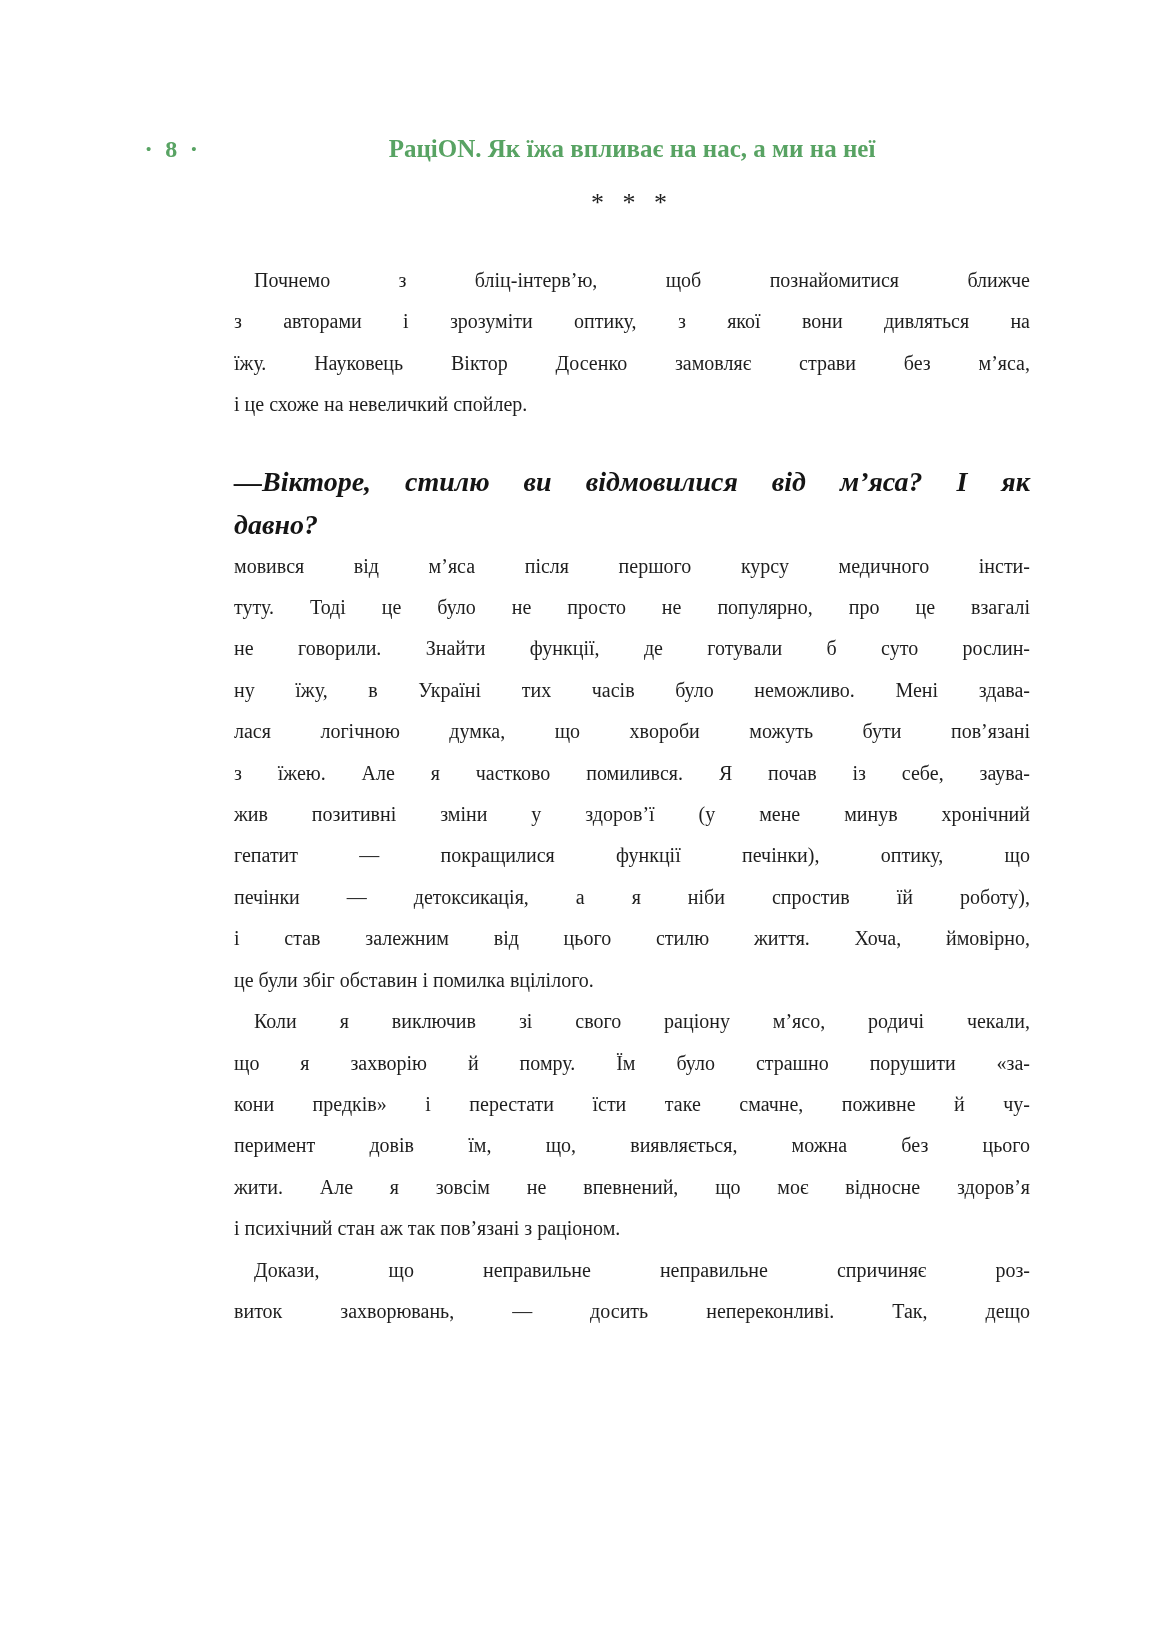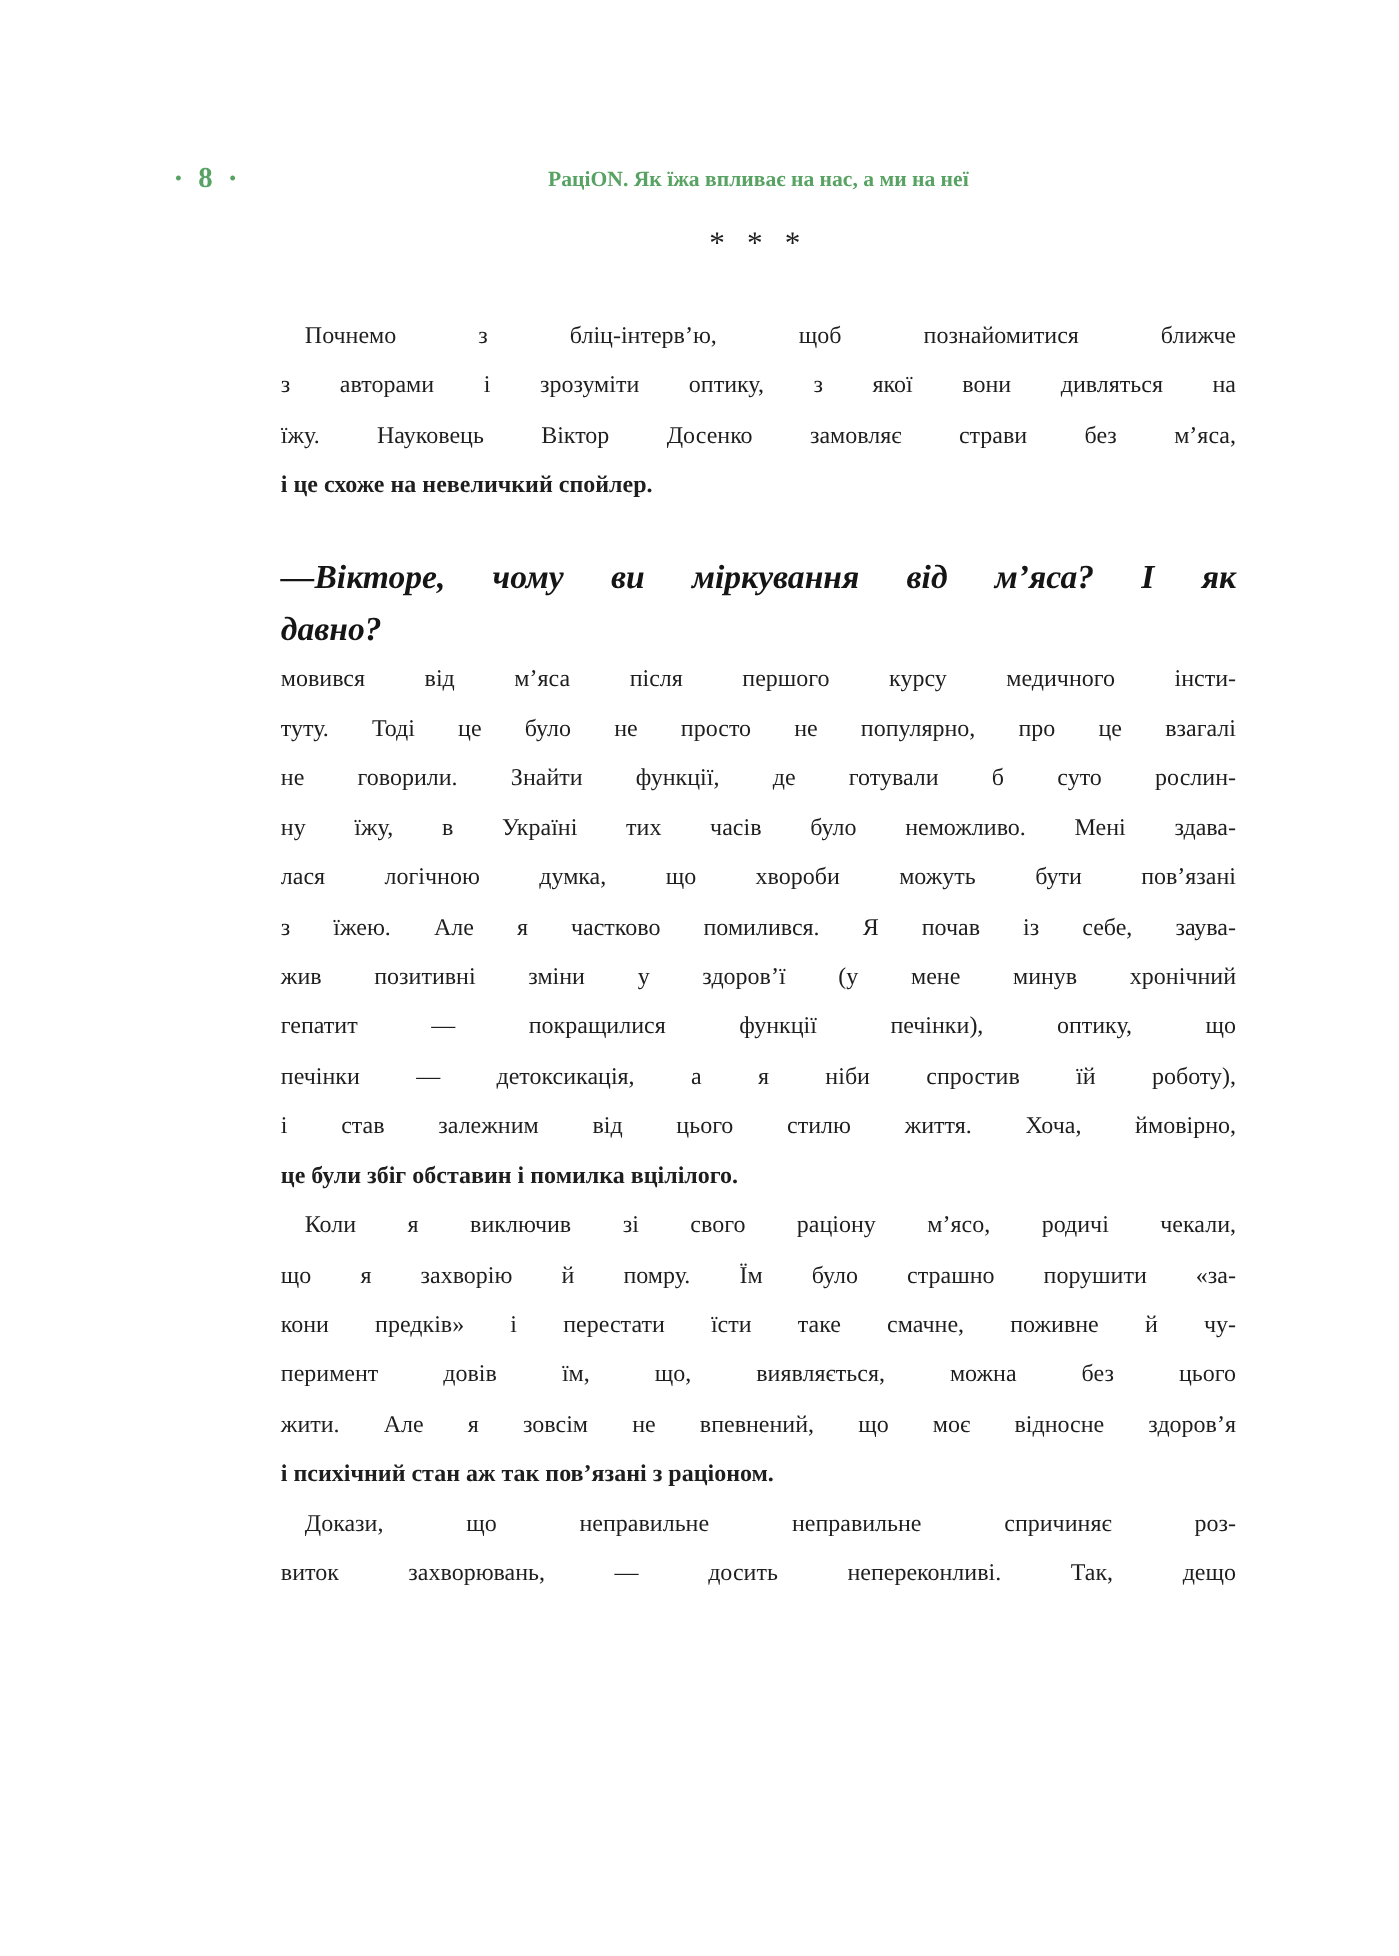--- a/index.html
+++ b/index.html
@@ -17,32 +17,32 @@
     position: absolute; left: 146px; top: 0;
     display: flex; align-items: center; gap: 14px;
     color: var(--accent-green, #58a363);
     font-weight: bold; font-size: 24px; line-height: 28px;
   }
   .page-num .bullet { font-size: 15px; line-height: 28px; }
   .run-title {
     position: absolute; left: 234px; top: 0; width: 796px;
     text-align: center;
     color: var(--accent-green, #58a363);
-    font-weight: bold; font-size: 18px; line-height: 28px;
+    font-weight: bold; font-size: 25px; line-height: 28px;
   }
   .separator {
     position: absolute; top: 188px; left: 234px; width: 796px;
     text-align: center;
     font-size: 26px; letter-spacing: 6px; line-height: 30px;
     color: #1e1e1e;
   }
   .text-block { position: absolute; top: 260px; left: 234px; width: 796px; }
   .para { font-size: 20px; line-height: 41.4px; }
   .para .line { text-align: justify; text-align-last: justify; }
-  .para .line.last { text-align-last: left; font-weight: bold; }
+  .para .line.last { text-align-last: left; }
   .para .line.first { text-indent: 20px; }
   .para.heading {
     font-weight: bold; font-style: italic;
     font-size: 28px; line-height: 43px;
     margin-top: 34px;
     color: #151515;
   }
 </style>
 </head>
 <body>
@@ -60,21 +60,21 @@
   <div class="separator">* * *</div>
 
   <main class="text-block">
       <div class="para body">
         <div class="line first">Почнемо з бліц-інтерв’ю, щоб познайомитися ближче</div>
         <div class="line">з авторами і зрозуміти оптику, з якої вони дивляться на</div>
         <div class="line">їжу. Науковець Віктор Досенко замовляє страви без м’яса,</div>
         <div class="line last">і це схоже на невеличкий спойлер.</div>
       </div>
       <div class="para heading">
-        <div class="line">—Вікторе, чому ви міркування від м’яса? І як</div>
+        <div class="line">—Вікторе, стилю ви відмовилися від м’яса? І як</div>
         <div class="line last">давно?</div>
       </div>
       <div class="para body">
         <div class="line">мовився від м’яса після першого курсу медичного інсти-</div>
         <div class="line">туту. Тоді це було не просто не популярно, про це взагалі</div>
         <div class="line">не говорили. Знайти функції, де готували б суто рослин-</div>
         <div class="line">ну їжу, в Україні тих часів було неможливо. Мені здава-</div>
         <div class="line">лася логічною думка, що хвороби можуть бути пов’язані</div>
         <div class="line">з їжею. Але я частково помилився. Я почав із себе, заува-</div>
         <div class="line">жив позитивні зміни у здоров’ї (у мене минув хронічний</div>

